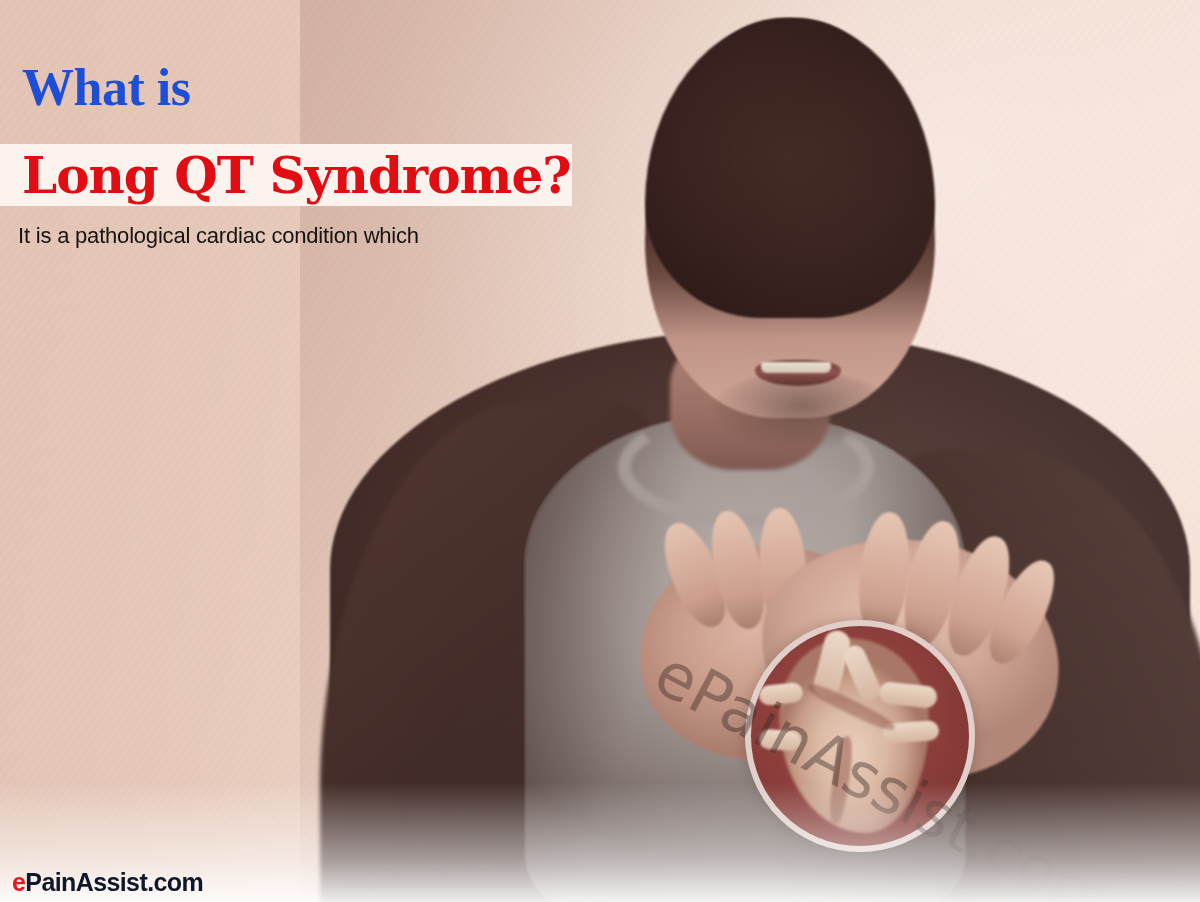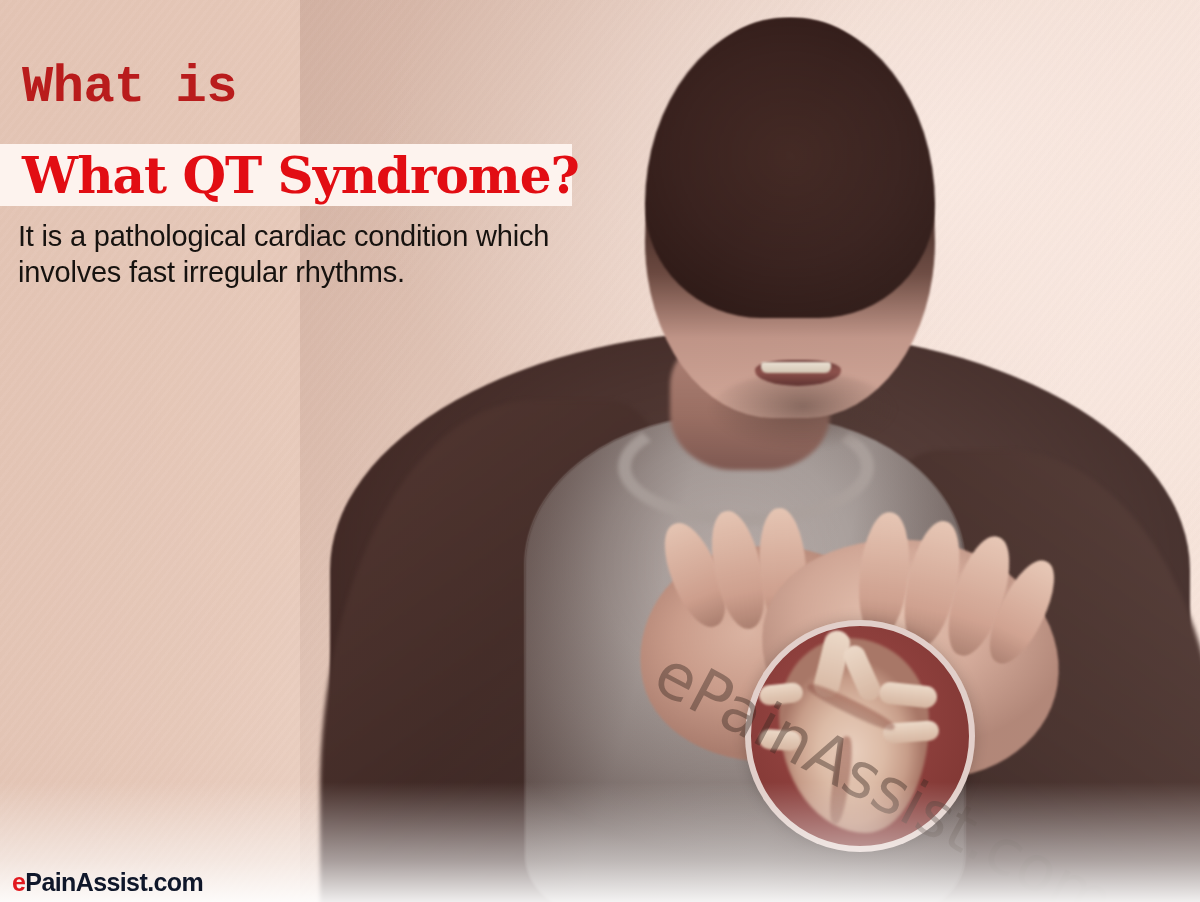--- a/index.html
+++ b/index.html
@@ -242,25 +242,25 @@
     letter-spacing: 0px;
     white-space: nowrap;
     pointer-events: none;
     user-select: none;
   }
 
   
   .headline {
     position: absolute;
     left: 22px; top: 62px;
-    font-family: Liberation Mono, monospace;
+    font-family: Liberation Serif, serif;
     font-weight: bold;
     font-size: 52px;
     line-height: 1;
-    color: #b91c1c;
+    color: #1d4ed8;
     letter-spacing: -0.5px;
   }
   .title-band {
     position: absolute;
     left: 0; top: 144px;
     width: 572px; height: 62px;
     background: #fdf3ee;
   }
   .title-text {
     position: absolute;
@@ -272,21 +272,21 @@
     line-height: 56px;
     color: #e20d13;
     letter-spacing: -1px;
     white-space: nowrap;
   }
   .subtext {
     position: absolute;
     left: 18px; top: 218px;
     width: 700px;
     font-family: "Liberation Sans", sans-serif;
-    font-size: 29px;
+    font-size: 22px;
     line-height: 36px;
     color: #16120f;
     letter-spacing: -0.2px;
   }
 
   
   .logo {
     position: absolute;
     left: 12px; top: 868px;
     font-family: "Liberation Sans", sans-serif;
@@ -350,25 +350,24 @@
     <div class="heart-vessel" style="left:8px;top:104px;width:42px;height:20px;transform:rotate(4deg);"></div>
     <div class="heart-groove" style="left:52px;top:74px;width:96px;height:14px;transform:rotate(26deg);"></div>
     <div class="heart-groove" style="left:82px;top:110px;width:16px;height:88px;transform:rotate(8deg);"></div>
   </div>
 
   <div class="watermark">ePainAssist.com</div>
 
   <div class="headline">What is</div>
 
   <div class="title-band"></div>
-  <div class="title-text">What QT Syndrome?</div>
+  <div class="title-text">Long QT Syndrome?</div>
 
   <div class="subtext">
     <div>It is a pathological cardiac condition which</div>
-    <div>involves fast irregular rhythms.</div>
   </div>
 
   <div class="bg-bottom-glow"></div>
   <div class="logo">
     <span class="e">e</span><span class="rest">PainAssist.com</span>
   </div>
 
 </div>
 
 </body></html>

